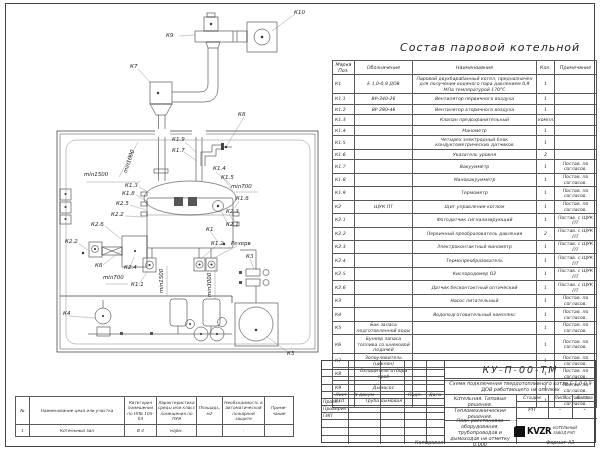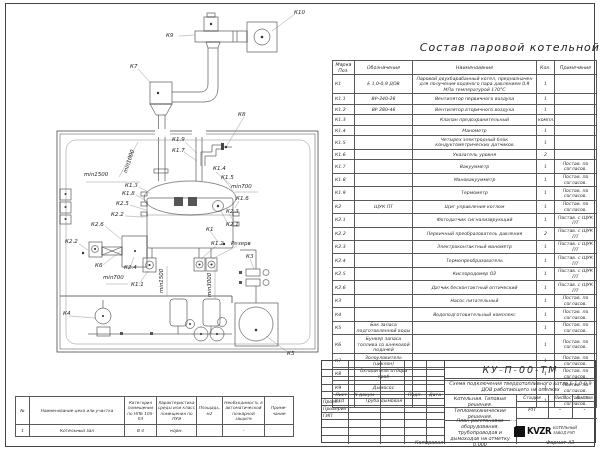--- a/index.html
+++ b/index.html
@@ -1,21 +1,21 @@
 <!DOCTYPE html>
 <html><head>
 <meta charset="utf-8">
 <style>
   html,body{margin:0;padding:0;background:#e8e8e8;}
   .sheet{position:relative;width:600px;height:450px;background:#ffffff;overflow:hidden;
          font-family:"DejaVu Sans",sans-serif;font-style:italic;color:#2e2e2e;}
   svg{position:absolute;left:0;top:0;}
 
   
-  .big-title{position:absolute;text-align:right;font-size:11px;letter-spacing:1px;color:#222;}
+  .big-title{position:absolute;text-align:left;font-size:11px;letter-spacing:1px;color:#222;}
   #spec-title{left:400px;top:41px;width:200px;}
   #rooms-title{left:15px;top:378px;width:278px;font-size:10.5px;}
 
   
   table{border-collapse:collapse;table-layout:fixed;}
   td,th{border:0.6px solid #5a5a5a;font-weight:normal;text-align:center;
         vertical-align:middle;padding:0.5px 1px;overflow:hidden;}
   #spec-table{position:absolute;left:332px;top:60px;width:264px;font-size:4.6px;line-height:1.25;}
   #spec-table th{font-size:4.8px;height:12px;}
   #spec-table tr{height:10.5px;}

